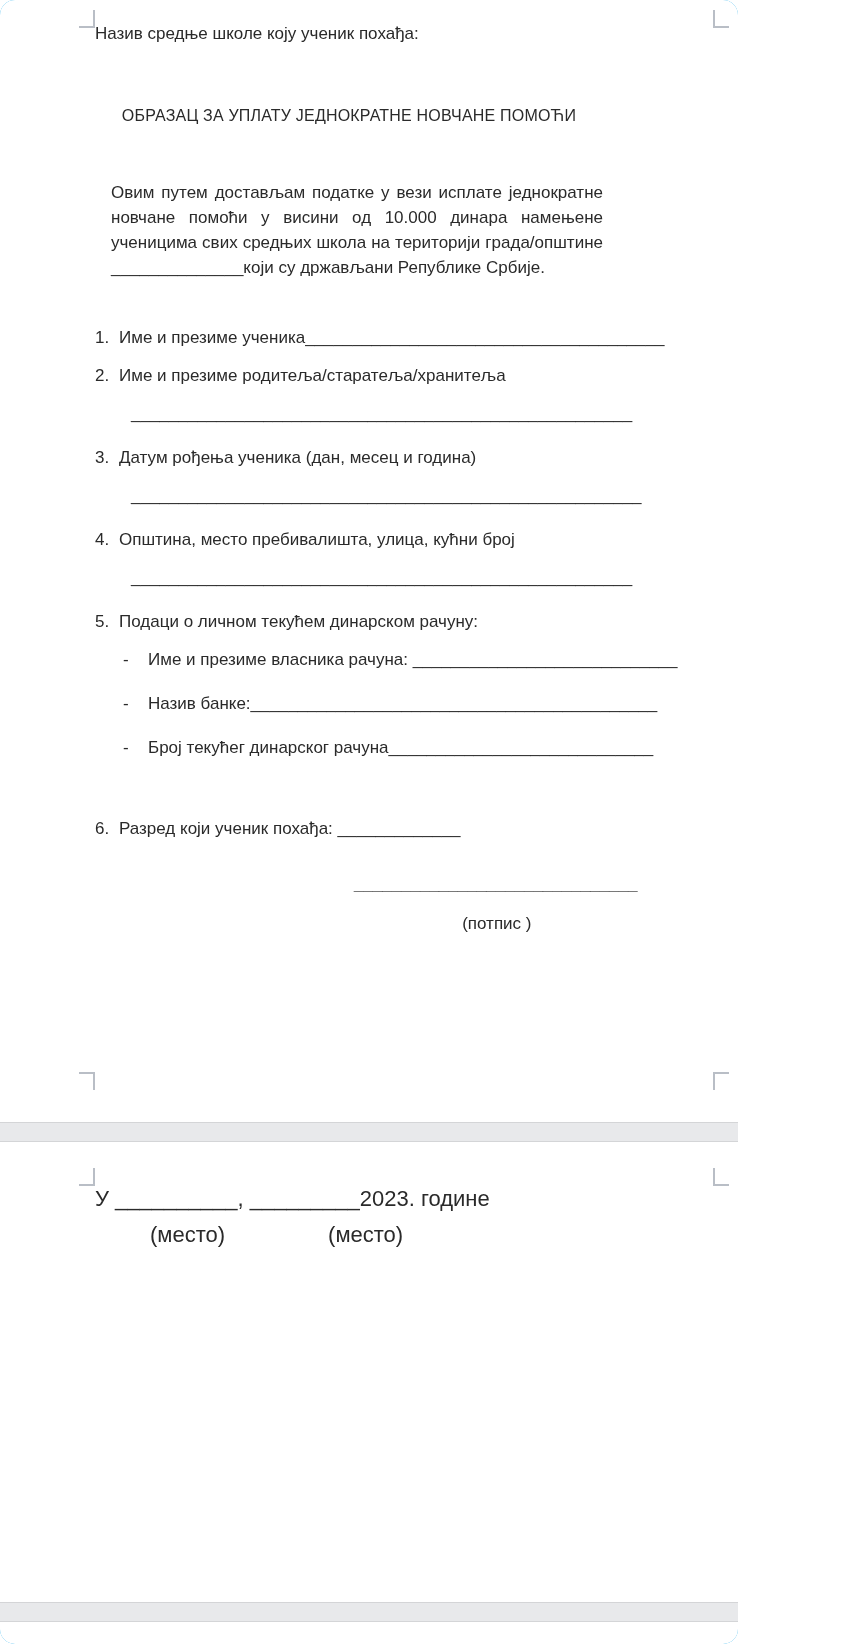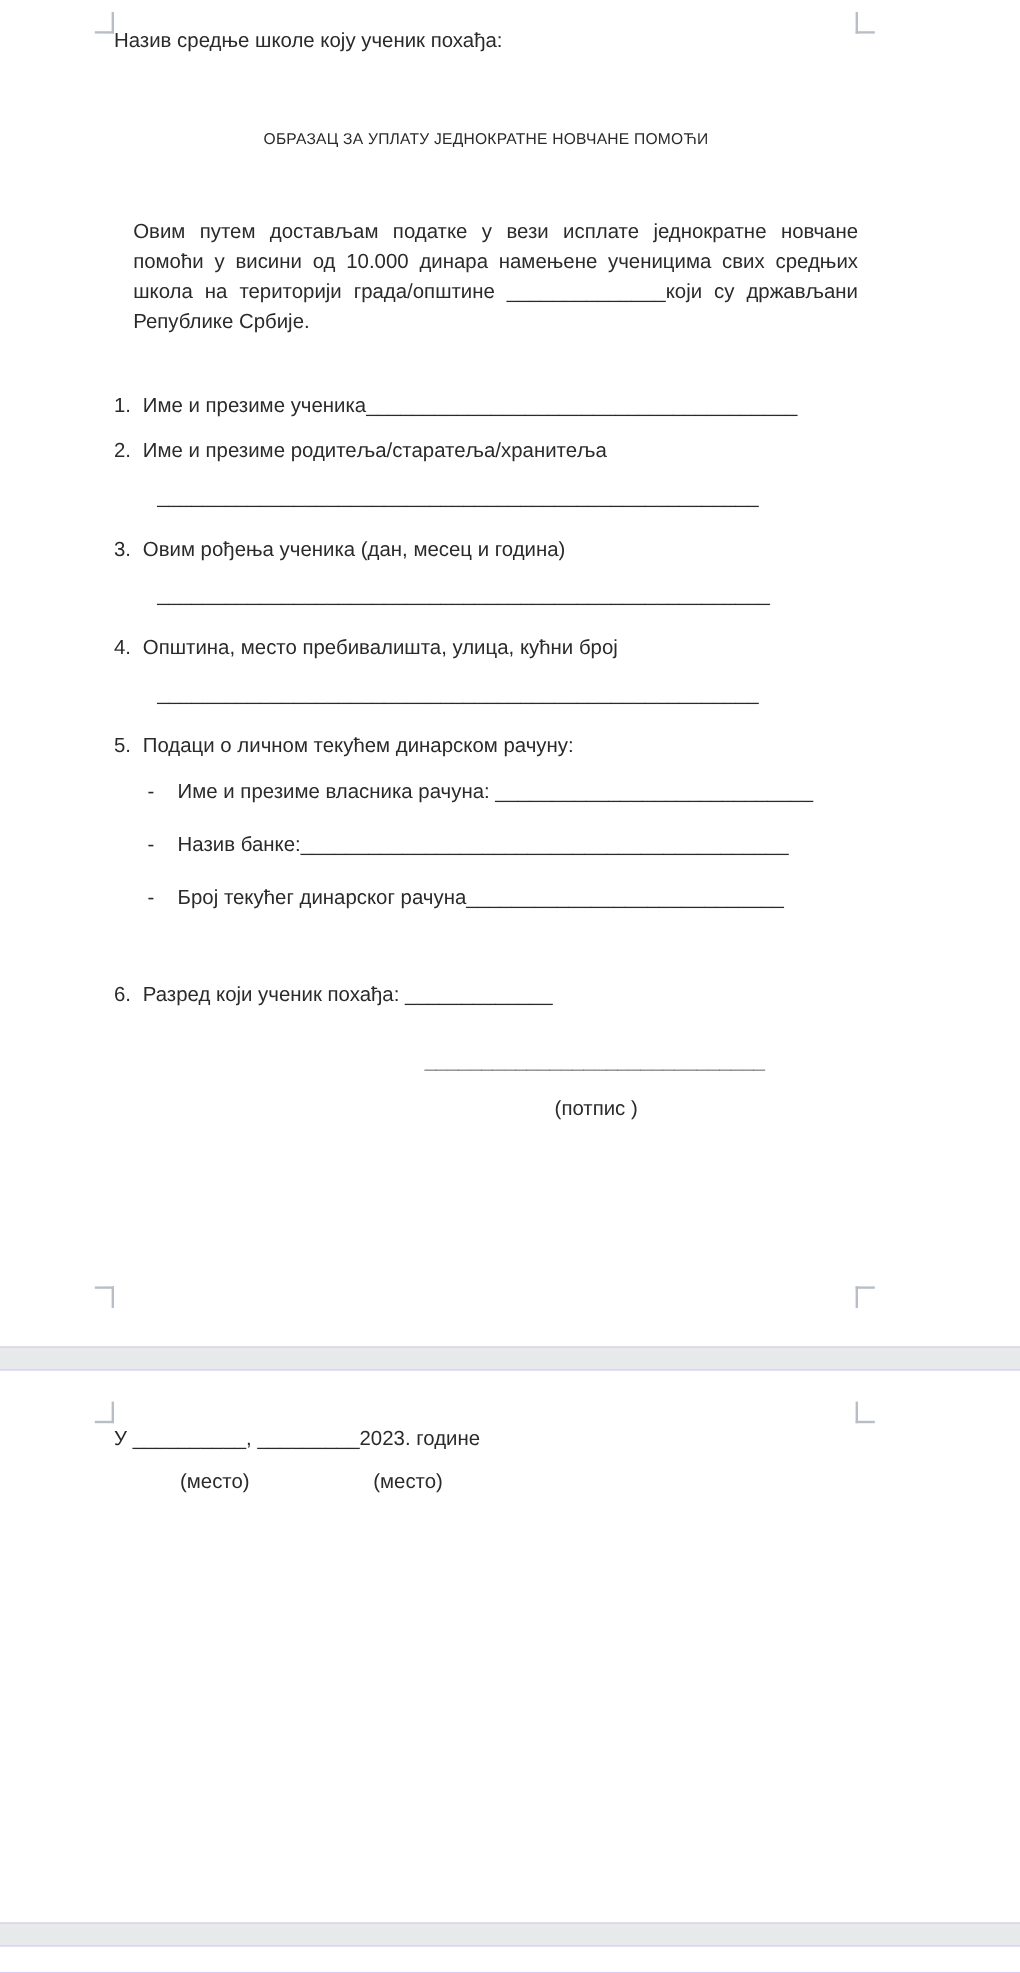--- a/index.html
+++ b/index.html
@@ -3,24 +3,25 @@
 <meta charset="utf-8">
 <style>
   html, body {
     margin: 0;
     padding: 0;
     background: #ffffff;
     font-family: "Liberation Sans", sans-serif;
     color: #2a2a2a;
   }
   .canvas {
-    width: 850px;
+    width: 738px;
     height: 1644px;
     overflow: hidden;
-    background: #8b5cf6;
+    background: #0ea5e9;
+    border-radius: 15px;
   }
   .page {
     position: relative;
     background: #ffffff;
   }
   .page1 { height: 1122px; }
   .page2 { height: 460px; }
   .page-gap {
     height: 20px;
     background: #e8e9eb;
@@ -49,21 +50,21 @@
     font-size: 17px;
     line-height: 24px;
   }
 
   .school-label { margin: 0; }
   .school-line  { margin: 22px 0 0 0; letter-spacing: 0.5px; }
 
   .title {
     margin: 58px 0 0 0;
     text-align: center;
-    font-size: 13px;
+    font-size: 16px;
     font-weight: 400;
     line-height: 24px;
     letter-spacing: 0.2px;
   }
 
   .intro {
     margin: 52px 0 0 16px;
     text-align: justify;
     line-height: 25px;
   }
@@ -100,21 +101,21 @@
     display: inline-block;
     margin-left: 260px;
     margin-top: 18px;
     text-align: center;
   }
   .sig-line { line-height: 26px; white-space: nowrap; font-style: italic; }
   .sig-caption { margin-top: 14px; line-height: 24px; }
 
   .p2-content {
     padding: 44px 135px 0 95px;
-    font-size: 17px;
+    font-size: 22px;
     line-height: 26px;
   }
   .footer-line { margin: 0; white-space: nowrap; }
   .captions {
     margin: 10px 0 0 0;
     display: flex;
   }
   .captions .place { margin-left: 55px; }
   .captions .date  { margin-left: 103px; }
 </style>
@@ -144,21 +145,21 @@
         </div>
 
         <div class="item">
           <span class="num">2.</span>
           <span class="itext">Име и презиме родитеља/старатеља/хранитеља</span>
         </div>
         <div class="iline">_____________________________________________________</div>
 
         <div class="item">
           <span class="num">3.</span>
-          <span class="itext">Овим рођења ученика (дан, месец и година)</span>
+          <span class="itext">Датум рођења ученика (дан, месец и година)</span>
         </div>
         <div class="iline">______________________________________________________</div>
 
         <div class="item">
           <span class="num">4.</span>
           <span class="itext">Општина, место пребивалишта,  улица, кућни број</span>
         </div>
         <div class="iline">_____________________________________________________</div>
 
         <div class="item">

